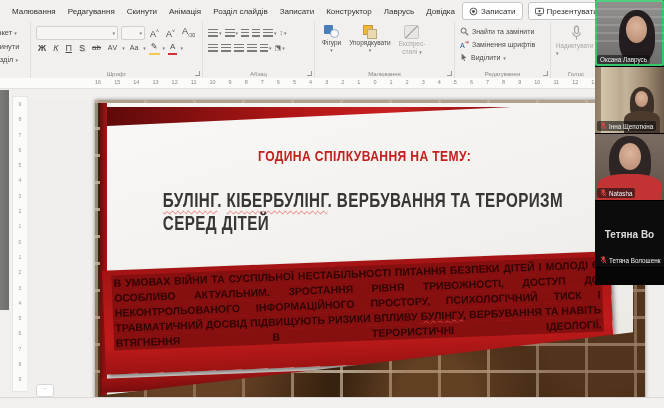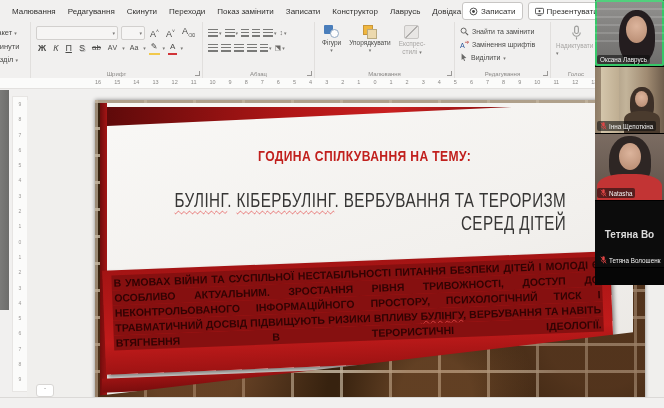--- a/index.html
+++ b/index.html
@@ -64,21 +64,21 @@
       background:linear-gradient(163deg,#f9f8f6 0%,#f2f0ed 55%,#e9e6e2 100%);
       clip-path:polygon(0 0,100% 0,100% 78%,0 99.5%);
       filter:drop-shadow(3px 3px 3px rgba(0,0,0,.5));}
   .paper-redstrip{position:absolute;left:0;top:0;bottom:0;width:7px;background:linear-gradient(90deg,#6e0c0c,#a51515);}
   .paper-wedge{position:absolute;left:7px;top:4px;width:76%;height:19px;
       clip-path:polygon(0 0,100% 0,0 100%);
       background:linear-gradient(90deg,#5f0a0a 0%,#b01616 45%,#c92020 70%,#8d1111 98%);}
   .slide-title{position:absolute;left:10px;right:14px;top:44px;text-align:center;}
   .slide-title span{display:inline-block;transform:scaleX(.78);font-weight:bold;font-size:15.5px;
       letter-spacing:.5px;color:#c1201d;white-space:nowrap;}
-  .slide-subtitle{position:absolute;left:6px;right:10px;top:86px;text-align:right;font-weight:normal;
+  .slide-subtitle{position:absolute;left:6px;right:10px;top:86px;text-align:left;font-weight:bold;
       color:#373635;}
   .slide-subtitle .ln{transform:scaleX(.78);display:block;font-size:19.5px;line-height:23px;letter-spacing:.5px;white-space:nowrap;}
   .wavy{text-decoration:underline wavy #e56a6a;text-decoration-thickness:1px;text-underline-offset:3px;}
   .redbox{position:absolute;left:4px;top:158px;width:508px;height:104px;transform:rotate(-2.2deg);
       background:linear-gradient(180deg,#a41414,#c11b1b 70%,#9e1313);box-shadow:2px 3px 4px rgba(0,0,0,.45);
       padding:5px 9px;box-sizing:border-box;}
   .redbox p{margin:0;font-size:10.5px;font-weight:bold;line-height:15px;text-align:justify;text-align-last:justify;
       color:#310303;}
   .redbox .hl{background:#861010;padding:1.5px 2px;box-decoration-break:clone;-webkit-box-decoration-break:clone;}
   .redbox .hl .wavy2{text-decoration:underline wavy #d64040;text-decoration-thickness:1px;}
@@ -105,22 +105,22 @@
 </style>
 </head>
 <body>
 
 <div id="app">
 
   <div class="menubar">
     <span class="menu-tab">Малювання</span>
     <span class="menu-tab">Редагування</span>
     <span class="menu-tab">Скинути</span>
-    <span class="menu-tab">Переходи</span>
-    <span class="menu-tab">Показ замінити</span>
+    <span class="menu-tab">Анімація</span>
+    <span class="menu-tab">Розділ слайдів</span>
     <span class="menu-tab">Записати</span>
     <span class="menu-tab">Конструктор</span>
     <span class="menu-tab">Лаврусь</span>
     <span class="menu-tab">Довідка</span>
     <div class="menu-actions">
       <div class="action-btn">
         <svg width="9" height="9" viewBox="0 0 10 10">
             <circle cx="5" cy="5" r="3.8" fill="none" stroke="#444" stroke-width="1"></circle>
             <circle cx="5" cy="5" r="1.6" fill="#444"></circle>
           </svg>

